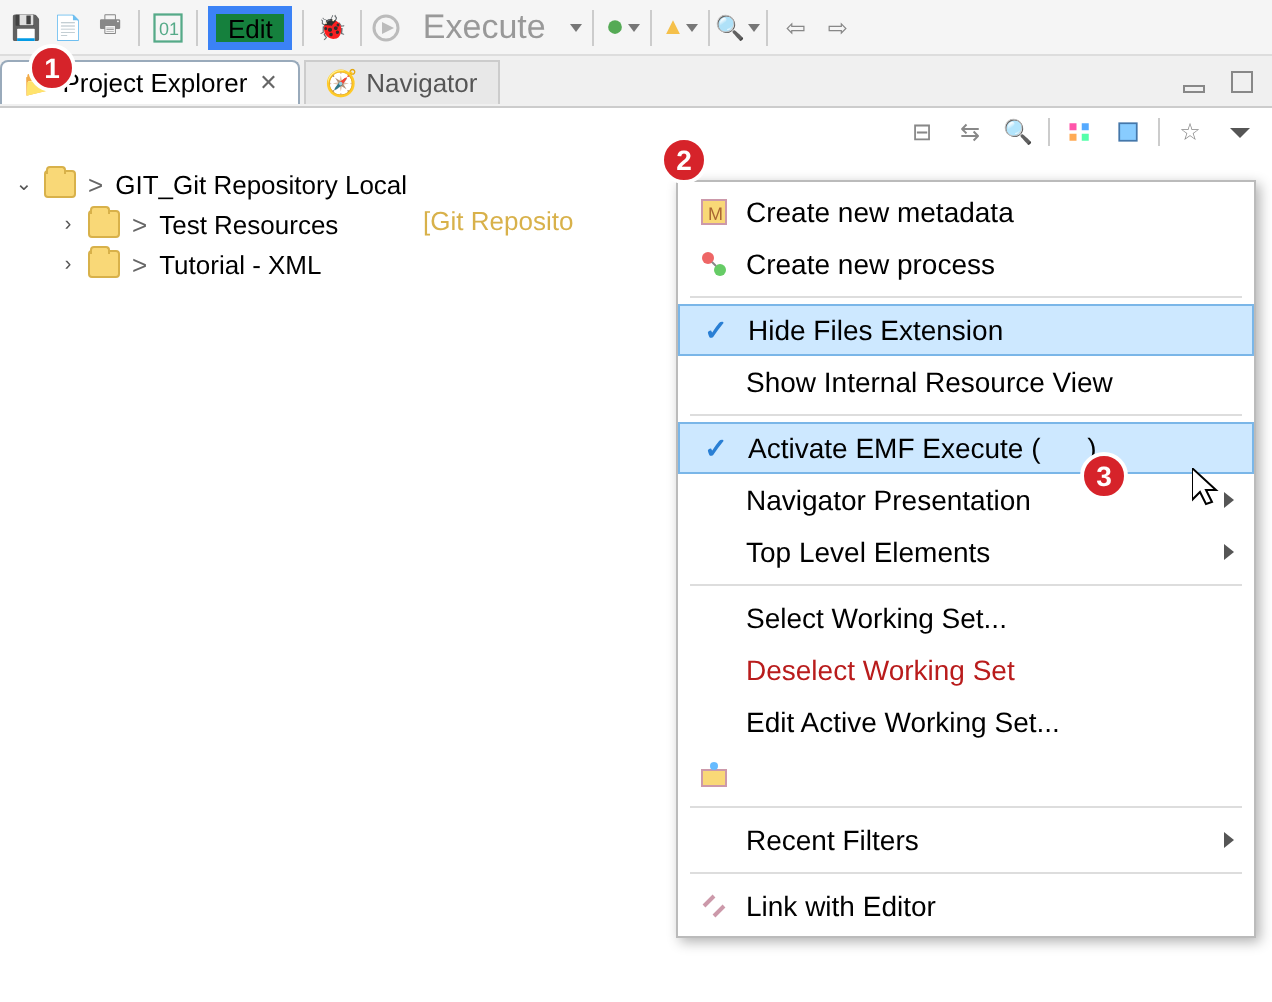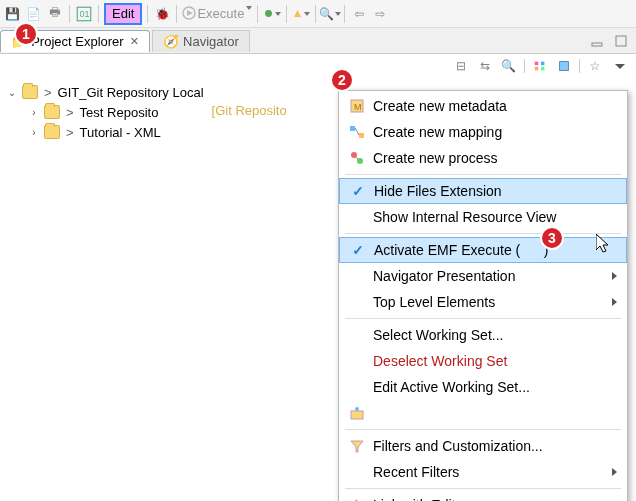--- a/index.html
+++ b/index.html
@@ -40,32 +40,32 @@
 .combo {
   height: 22px;
   border: 1px solid #b8b8b8;
   background: #fff;
   font-size: 13px;
   width: 110px;
   padding: 0 4px;
 }
 .edit-btn {
   height: 22px;
-  border: 2px solid #3b82f6;
-  background: #f0abfc;
+  border: 4px solid #3b82f6;
+  background: #15803d;
   font-size: 13px;
   padding: 0 6px;
   cursor: pointer;
 }
 .exec-btn {
   display: flex;
-  align-items: flex-start;
-  gap: 1px;
+  align-items: center;
+  gap: 11px;
   color: #999;
-  font-size: 13px;
+  font-size: 17px;
 }
 .arrow-down {
   display: inline-block;
   width: 0; height: 0;
   border-left: 3px solid transparent;
   border-right: 3px solid transparent;
   border-top: 4px solid #777;
   margin-left: 1px;
 }
 .tabs-row {
@@ -329,21 +329,21 @@
     <span class="twisty">⌄</span>
     <span class="folder-icon open"></span>
     <span class="gt">&gt;</span>
     <span>GIT_Git Repository Local</span>
     <span class="repo-extra" style="margin-left:4px">[Git Reposito</span>
   </div>
   <div class="tree-row" style="padding-left:22px">
     <span class="twisty">›</span>
     <span class="folder-icon open"></span>
     <span class="gt">&gt;</span>
-    <span>Test Reposito</span>
+    <span>Test Resources</span>
   </div>
   <div class="tree-row" style="padding-left:22px">
     <span class="twisty">›</span>
     <span class="folder-icon open"></span>
     <span class="gt">&gt;</span>
     <span>Tutorial - XML</span>
   </div>
 </div>
 
 <div class="context-menu">
@@ -352,30 +352,20 @@
         <svg width="16" height="16">
           <rect x="2" y="2" width="12" height="12" fill="#f9d877" stroke="#c9a"></rect>
           <text x="5" y="12" font-size="9" fill="#a63">M</text>
         </svg>
       </span>
     <span class="mi-label">Create new metadata</span>
   </div>
   <div class="menu-item">
     <span class="mi-icon">
         <svg width="16" height="16">
-          <rect x="1" y="2" width="5" height="5" fill="#6bf"></rect>
-          <rect x="10" y="9" width="5" height="5" fill="#fb6"></rect>
-          <line x1="6" y1="4" x2="10" y2="11" stroke="#888"></line>
-        </svg>
-      </span>
-    <span class="mi-label">Create new mapping</span>
-  </div>
-  <div class="menu-item">
-    <span class="mi-icon">
-        <svg width="16" height="16">
           <circle cx="5" cy="5" r="3" fill="#e66"></circle>
           <circle cx="11" cy="11" r="3" fill="#6c6"></circle>
           <line x1="7" y1="7" x2="9" y2="9" stroke="#888"></line>
         </svg>
       </span>
     <span class="mi-label">Create new process</span>
   </div>
   <div class="menu-sep"></div>
   <div class="menu-item highlight">
     <span class="mi-icon">
@@ -420,28 +410,20 @@
   <div class="menu-item">
     <span class="mi-icon">
         <svg width="16" height="16">
           <rect x="2" y="6" width="12" height="8" fill="#f9d877" stroke="#c9a"></rect>
           <circle cx="8" cy="4" r="2" fill="#6bf"></circle>
         </svg>
       </span>
   </div>
   <div class="menu-sep"></div>
   <div class="menu-item">
-    <span class="mi-icon">
-        <svg width="16" height="16">
-          <polygon points="2,3 14,3 9,9 9,14 7,14 7,9" fill="#f9d877" stroke="#c9a"></polygon>
-        </svg>
-      </span>
-    <span class="mi-label">Filters and Customization...</span>
-  </div>
-  <div class="menu-item">
     <span class="mi-icon"></span>
     <span class="mi-label">Recent Filters</span>
     <span class="submenu-arrow"></span>
   </div>
   <div class="menu-sep"></div>
   <div class="menu-item">
     <span class="mi-icon">
         <svg width="16" height="16">
           <path d="M3 8 L8 3 M8 13 L13 8" stroke="#c9a" stroke-width="2" fill="none"></path>
         </svg>

